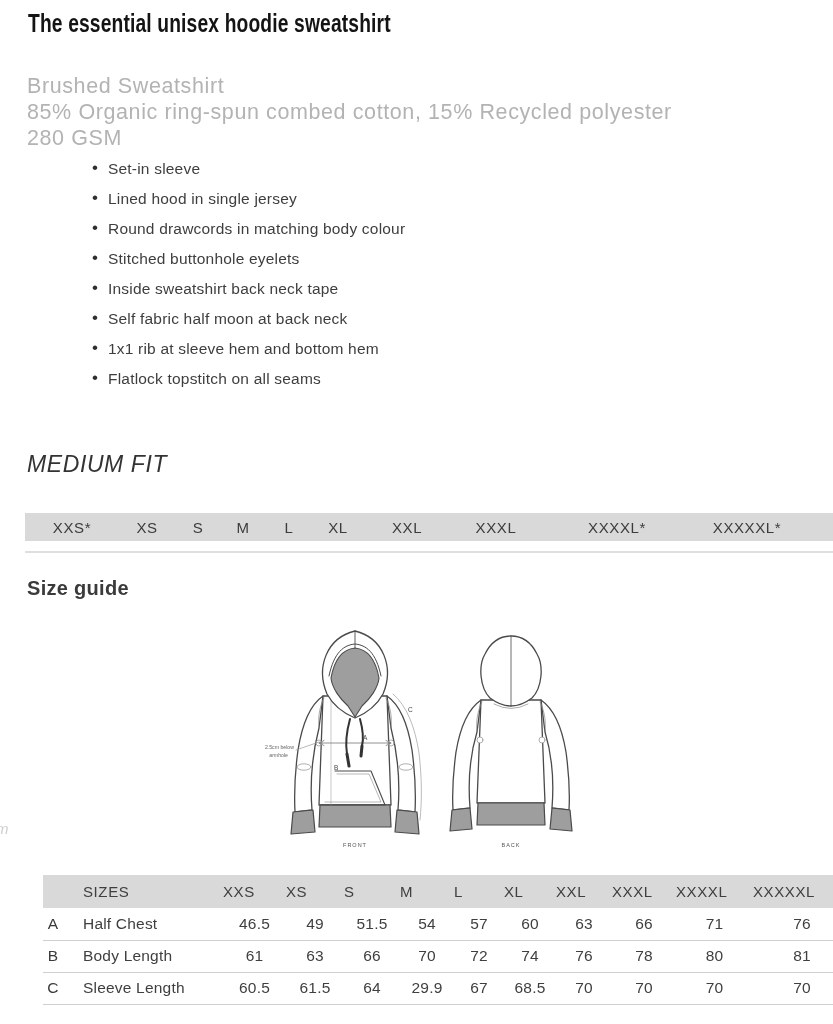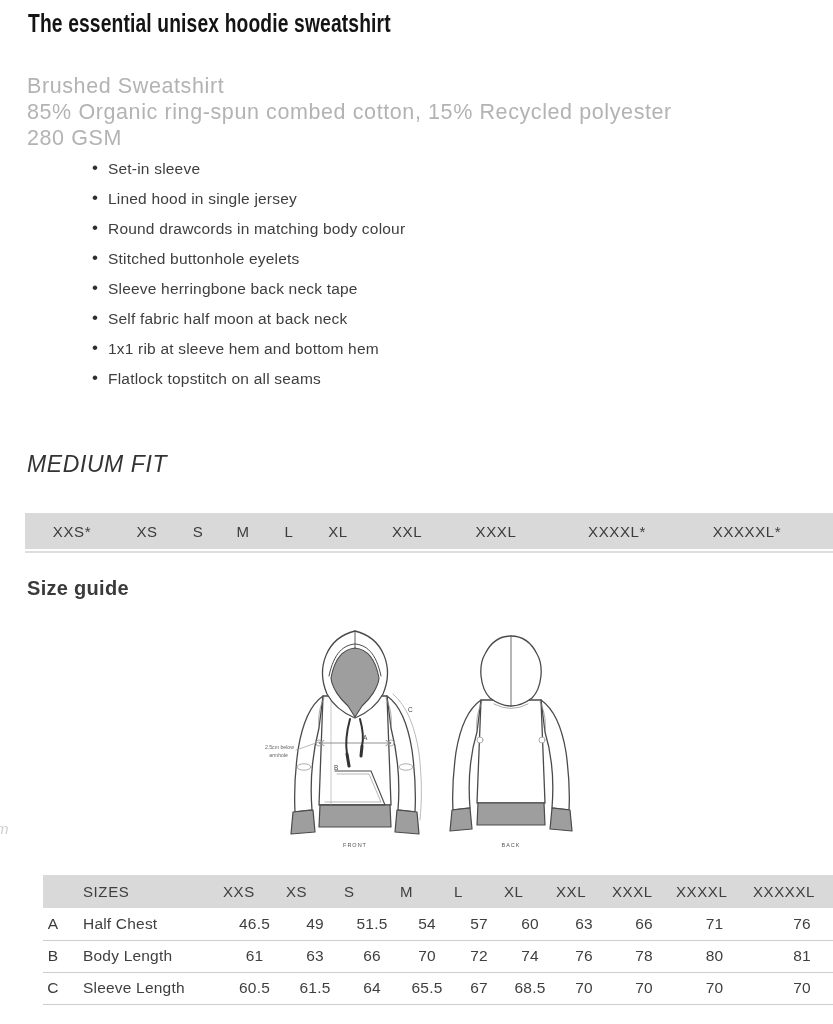--- a/index.html
+++ b/index.html
@@ -8,21 +8,21 @@
     position:relative; width:833px; height:1024px; background:#fff;
     font-family:"Liberation Sans", sans-serif; overflow:hidden; color:#3e3e3e;padding-left:48px;
   }
   .title { position:absolute; left:28px; top:8px; font-size:26px; font-weight:700; color:#141414; white-space:nowrap; }
   .title > span { display:inline-block; transform:scaleX(0.74); transform-origin:left center; letter-spacing:0.2px; }
   .subtitle { position:absolute; left:27px; top:73px; font-size:21.5px; color:#b3b3b3; line-height:26px; letter-spacing:0.6px; white-space:nowrap; }
   .features { position:absolute; left:92px; top:159px; list-style:none; }
   .features li { position:relative; padding-left:16px; font-size:15.5px; color:#3e3e3e; line-height:20px; margin-bottom:10px; letter-spacing:0.2px; white-space:nowrap; }
   .features li::before { content:"\2022"; position:absolute; left:0; top:-1px; font-size:17px; color:#2e2e2e; }
   .fit-heading { position:absolute; left:27px; top:451px; font-size:23px; font-weight:400; color:#333; letter-spacing:0.6px;font-style:italic; }
-  .size-bar { position:absolute; left:25px; top:513px; width:808px; height:36px; background:#d9d9d9; }
+  .size-bar { position:absolute; left:25px; top:513px; width:808px; height:28px; background:#d9d9d9; }
   .size-bar span { position:absolute; top:50%; transform:translate(-50%,-50%); font-size:15px; color:#3c3c3c; letter-spacing:0.6px; white-space:nowrap; }
   .bar-underline { position:absolute; left:25px; top:551px; width:808px; height:2px; background:#dedede; }
   .size-guide-heading { position:absolute; left:27px; top:577px; font-size:20px; color:#3a3a3a; letter-spacing:0.3px; }
   .watermark { position:absolute; left:-4px; top:820px; font-size:15px; font-style:italic; color:#cfcfcf; }
   .diagram { position:absolute; left:228px; top:620px; width:392px; height:238px; }
   .size-table { position:absolute; left:9px; top:875px; width:808px; border-collapse:collapse; table-layout:fixed;margin-left:34px; }
   .size-table thead tr { background:#d9d9d9; height:33px; }
   .size-table th { font-weight:400; font-size:15px; color:#3f3f3f; letter-spacing:0.6px; text-align:left; }
   .size-table th.label-col { text-align:left; padding-left:20px; }
   .size-table tbody tr { height:32px; border-bottom:1px solid #cfcfcf; }
@@ -45,21 +45,21 @@
     <div>Brushed Sweatshirt</div>
     <div>85% Organic ring-spun combed cotton, 15% Recycled polyester</div>
     <div>280 GSM</div>
   </div>
 
   <ul class="features">
     <li>Set-in sleeve</li>
     <li>Lined hood in single jersey</li>
     <li>Round drawcords in matching body colour</li>
     <li>Stitched buttonhole eyelets</li>
-    <li>Sleeve herringbone back neck tape</li>
+    <li>Inside sweatshirt back neck tape</li>
     <li>Self fabric half moon at back neck</li>
     <li>1x1 rib at sleeve hem and bottom hem</li>
     <li>Flatlock topstitch on all seams</li>
   </ul>
 
   <h2 class="fit-heading">MEDIUM FIT</h2>
 
   <div class="size-bar">
     <span style="left:47px">XXS*</span>
     <span style="left:122px">XS</span>
@@ -210,21 +210,21 @@
         <td>78</td>
         <td>80</td>
         <td>81</td>
       </tr>
       <tr>
         <td class="letter-col">C</td>
         <td class="label-col">Sleeve Length</td>
         <td>60.5</td>
         <td>61.5</td>
         <td>64</td>
-        <td>65.5</td>
+        <td>29.9</td>
         <td>67</td>
         <td>68.5</td>
         <td>70</td>
         <td>70</td>
         <td>70</td>
         <td>70</td>
       </tr>
     </tbody>
   </table>
 

